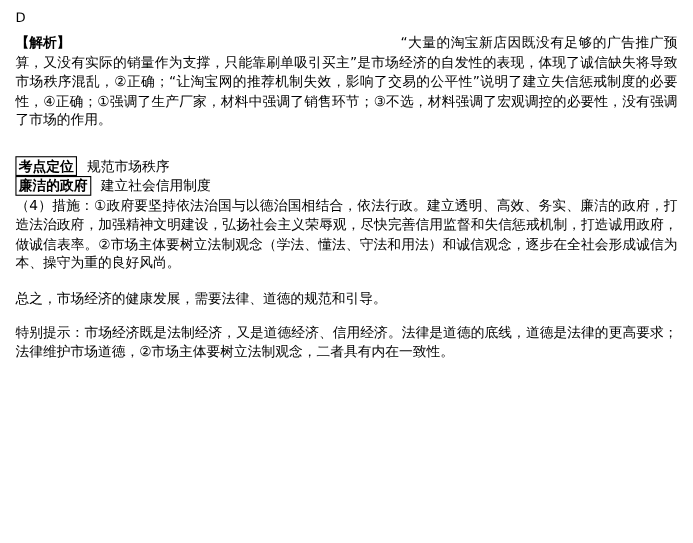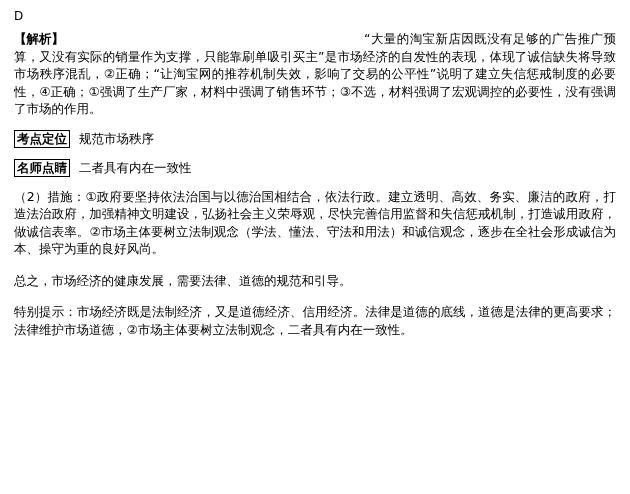--- a/index.html
+++ b/index.html
@@ -20,21 +20,21 @@
     height: 494px;
     box-sizing: border-box;
     padding: 6px 14px 0 14px;
   }
   .answer-letter {
     font-size: 12px;
     line-height: 16px;
     margin: 2px 0 6px 0;
   }
   .block {
-    margin-bottom: 12px;
+    margin-bottom: 24px;
   }
   .tag {
     display: inline-block;
     font-size: 12.5px;
     font-weight: bold;
     line-height: 17px;
   }
   .boxed {
     display: inline-block;
     border: 1px solid #000;
@@ -55,48 +55,48 @@
   .heading-line {
     font-size: 12.5px;
     line-height: 18px;
     margin: 0;
   }
   .heading-line .htext {
     font-weight: normal;
     margin-left: 4px;
   }
   .gap-lg { margin-top: 14px; }
-  .gap-md { margin-top: 11px; }
+  .gap-md { }
 </style>
 </head>
 <body>
 
 <div class="page">
 
   <div class="answer-letter">D</div>
 
   <div class="block">
     <div class="para"><span class="tag">【解析】</span><span class="spacer" style="display:inline-block;width:300px;"></span><span>“大量的淘宝新店因既没有足够的广告推广预算，又没有实际的销量作为支撑，只能靠刷单吸引买主”是市场经济的自发性的表现，体现了诚信缺失将导致市场秩序混乱，②正确；“让淘宝网的推荐机制失效，影响了交易的公平性”说明了建立失信惩戒制度的必要性，④正确；①强调了生产厂家，材料中强调了销售环节；③不选，材料强调了宏观调控的必要性，没有强调了市场的作用。</span></div>
   </div>
 
   <div class="gap-md">
     <div class="heading-line">
       <span class="boxed">考点定位</span><span class="htext">规范市场秩序</span>
     </div>
   </div>
 
   <div class="gap-md">
     <div class="heading-line">
-      <span class="boxed">名师点睛</span><span class="htext">二者具有内在一致性</span>
+      <span class="boxed">廉洁的政府</span><span class="htext">建立社会信用制度</span>
     </div>
   </div>
 
 
   <div class="gap-md">
-    <p class="para">（2）措施：①政府要坚持依法治国与以德治国相结合，依法行政。建立透明、高效、务实、廉洁的政府，打造法治政府，加强精神文明建设，弘扬社会主义荣辱观，尽快完善信用监督和失信惩戒机制，打造诚用政府，做诚信表率。②市场主体要树立法制观念（学法、懂法、守法和用法）和诚信观念，逐步在全社会形成诚信为本、操守为重的良好风尚。</p>
+    <p class="para">（4）措施：①政府要坚持依法治国与以德治国相结合，依法行政。建立透明、高效、务实、廉洁的政府，打造法治政府，加强精神文明建设，弘扬社会主义荣辱观，尽快完善信用监督和失信惩戒机制，打造诚用政府，做诚信表率。②市场主体要树立法制观念（学法、懂法、守法和用法）和诚信观念，逐步在全社会形成诚信为本、操守为重的良好风尚。</p>
   </div>
 
   <div class="gap-lg">
     <p class="para">总之，市场经济的健康发展，需要法律、道德的规范和引导。</p>
   </div>
 
   <div class="gap-lg">
     <p class="para">特别提示：市场经济既是法制经济，又是道德经济、信用经济。法律是道德的底线，道德是法律的更高要求；法律维护市场道德，②市场主体要树立法制观念，二者具有内在一致性。</p>
   </div>
 

